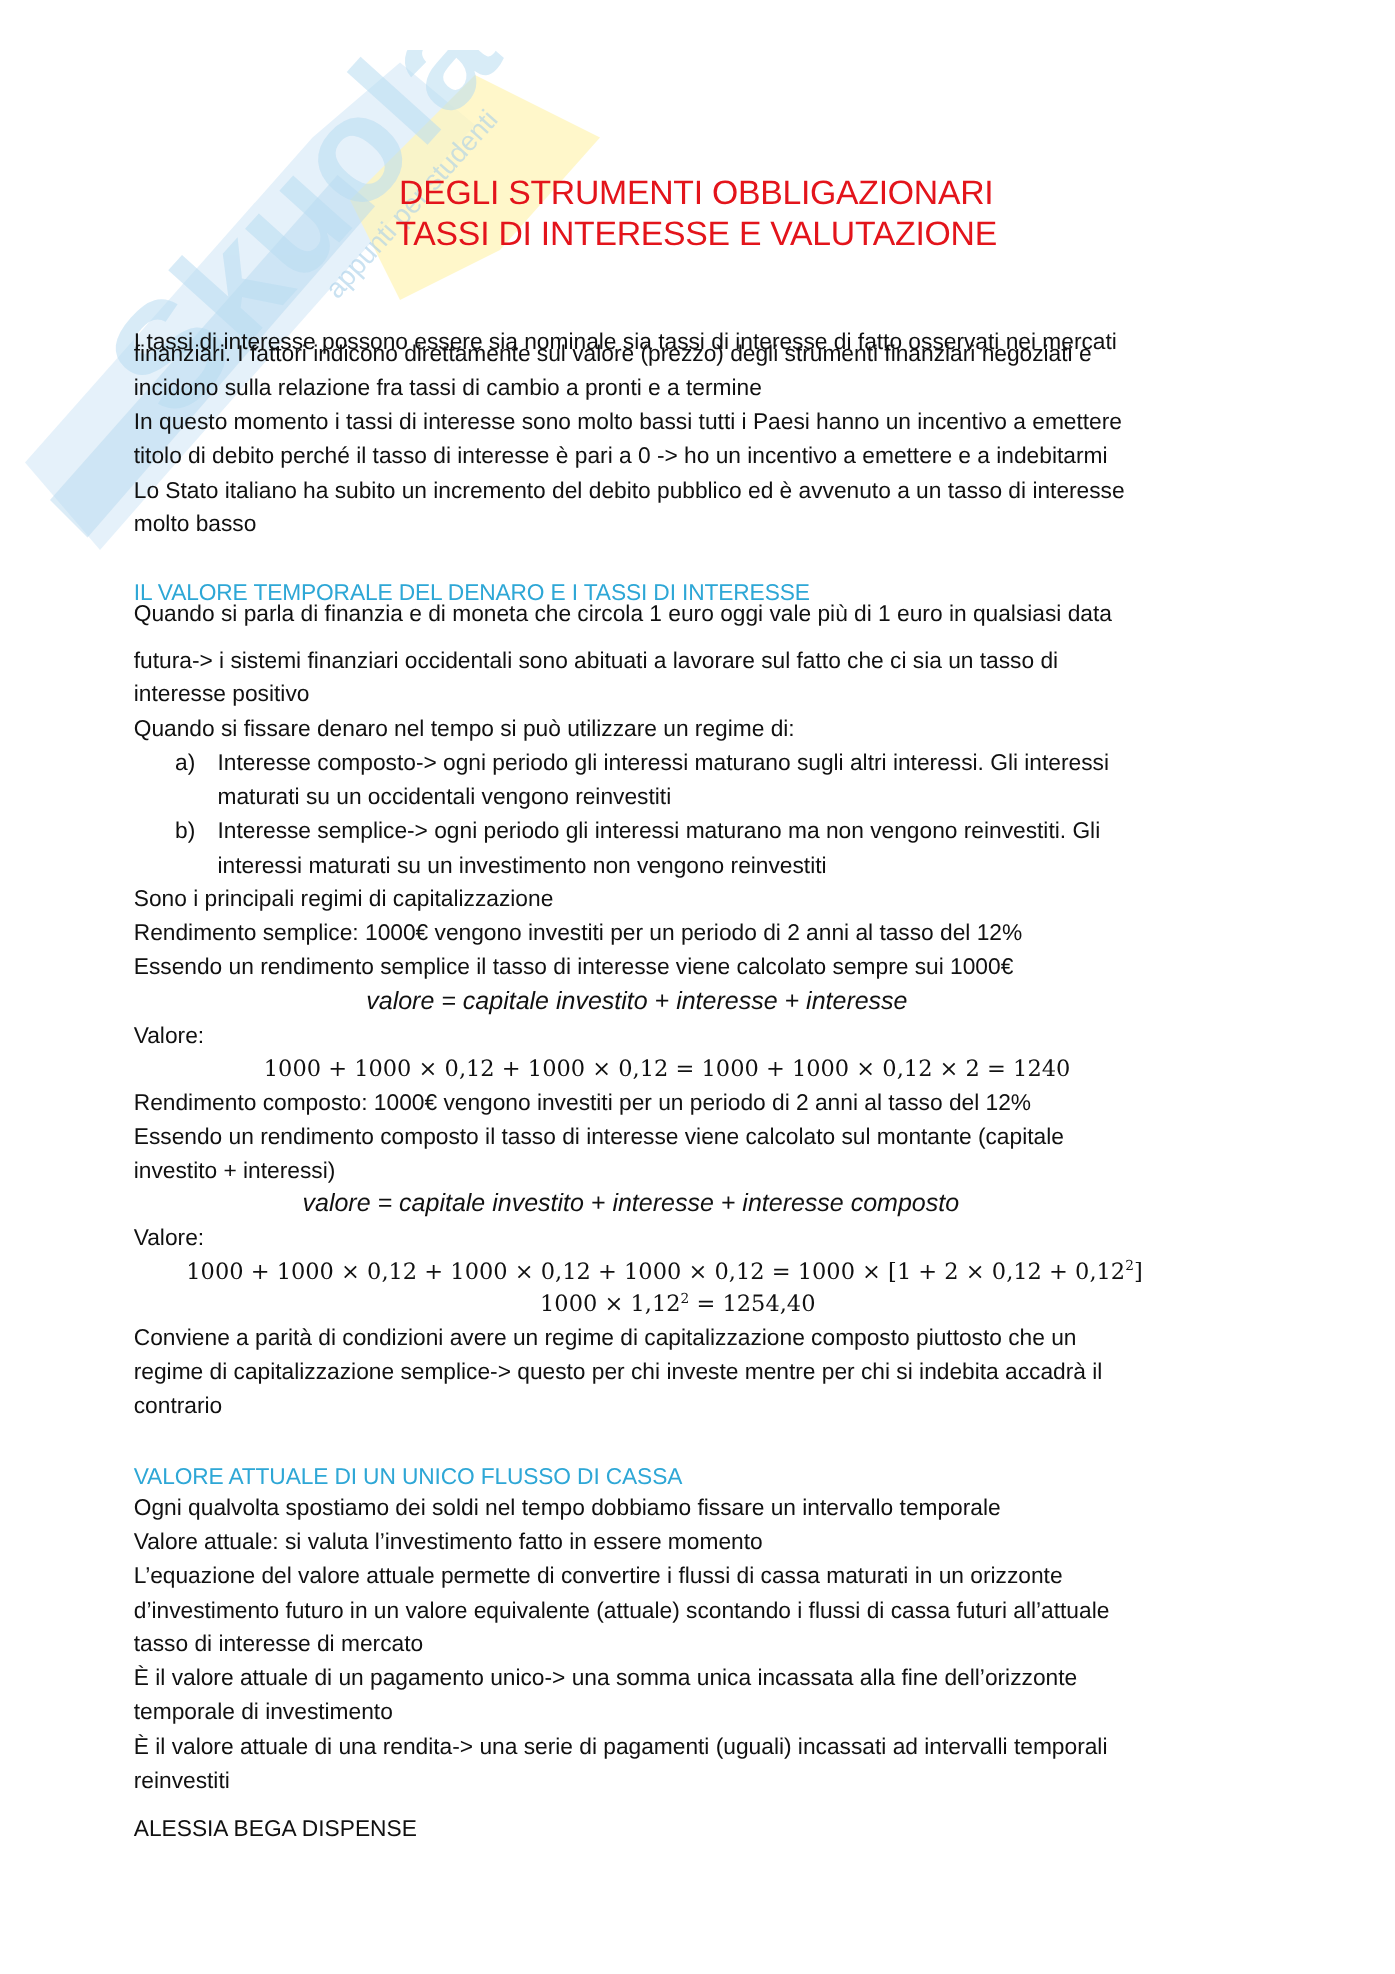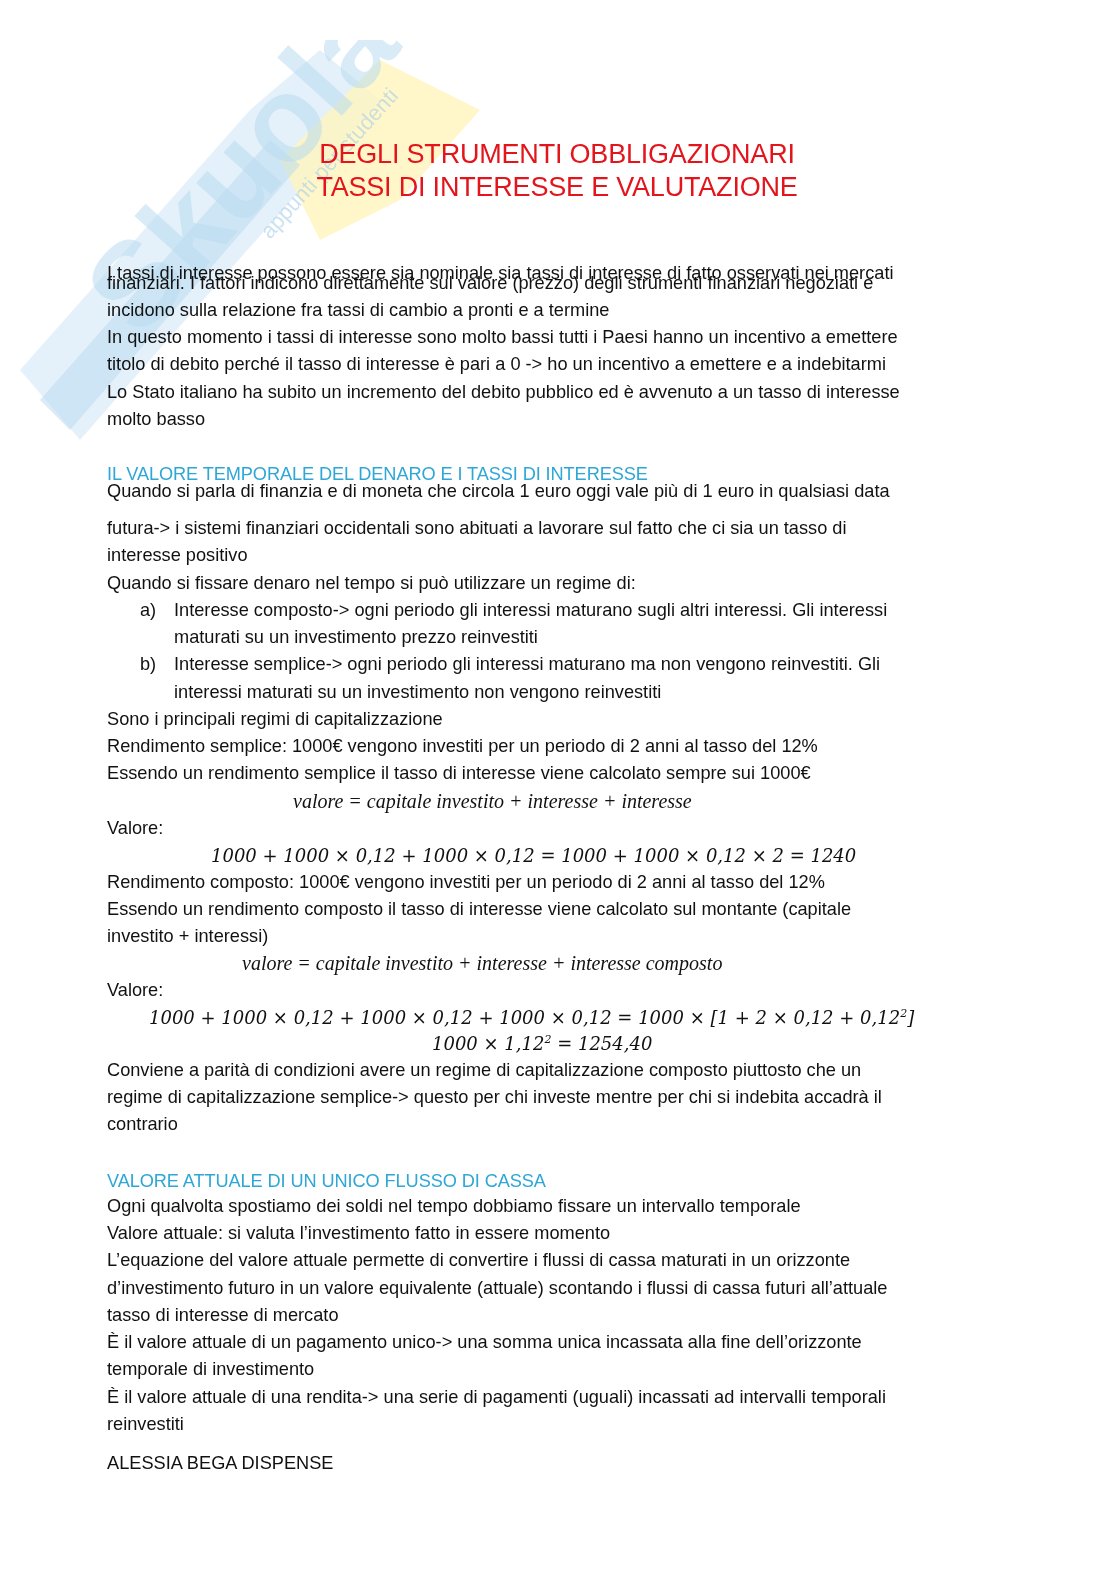--- a/index.html
+++ b/index.html
@@ -11,22 +11,22 @@
 
   .content { position: absolute; left: 107px; top: 0; width: 900px;
     font-family: "Liberation Sans", "DejaVu Sans", sans-serif; font-size: 18.2px; color: #111; }
   .title { position: absolute; left: 0; width: 900px; top: 138px; text-align: center;
     color: #e3141b; font-size: 27px; line-height: 33px; letter-spacing: -0.2px; }
   .line { position: absolute; left: 0; white-space: nowrap; line-height: 27px; }
   .h2 { color: #2ea7d6; letter-spacing: -0.1px; text-align: center; }
   .indent-label { position: absolute; left: 33px; }
   .indent-text { position: absolute; left: 67px; white-space: nowrap; }
   .math { position: absolute; white-space: nowrap; font-family: "DejaVu Serif", "Liberation Serif", serif;
-    font-size: 18px; line-height: 27px; font-style: italic; }
-  .math.it { font-style: italic; font-family: Liberation Serif, serif; font-size: 20px; }
+    font-size: 18px; line-height: 27px; }
+  .math.it { font-style: italic; font-family: Liberation Sans, sans-serif; font-size: 20px; }
   .math sup { font-size: 11px; vertical-align: 7px; line-height: 0; }
   .footer { position: absolute; left: 0; top: 1450px; line-height: 27px; }
 </style>
 </head>
 <body>
 
 <div class="page">
 
   <svg class="wm" viewBox="0 0 470 420">
     <polygon points="0,330 230,70 300,10 360,60 130,320 60,400" fill="#cfe6f5" opacity="0.55"></polygon>
@@ -54,21 +54,21 @@
     <div class="line" style="top:478px">Quando si parla di finanzia e di moneta che circola 1 euro oggi vale più di 1 euro in qualsiasi data</div>
     <div class="line" style="top:515px">futura-&gt; i sistemi finanziari occidentali sono abituati a lavorare sul fatto che ci sia un tasso di</div>
     <div class="line" style="top:542px">interesse positivo</div>
     <div class="line" style="top:570px">Quando si fissare denaro nel tempo si può utilizzare un regime di:</div>
 
     <div class="line" style="top:597px; left:0; width:900px;">
       <span class="indent-label">a)</span>
       <span class="indent-text">Interesse composto-&gt; ogni periodo gli interessi maturano sugli altri interessi. Gli interessi</span>
     </div>
     <div class="line" style="top:624px; width:900px;">
-      <span class="indent-text">maturati su un investimento prezzo reinvestiti</span>
+      <span class="indent-text">maturati su un occidentali vengono reinvestiti</span>
     </div>
     <div class="line" style="top:651px; width:900px;">
       <span class="indent-label">b)</span>
       <span class="indent-text">Interesse semplice-&gt; ogni periodo gli interessi maturano ma non vengono reinvestiti. Gli</span>
     </div>
     <div class="line" style="top:679px; width:900px;">
       <span class="indent-text">interessi maturati su un investimento non vengono reinvestiti</span>
     </div>
 
     <div class="line" style="top:706px">Sono i principali regimi di capitalizzazione</div>

